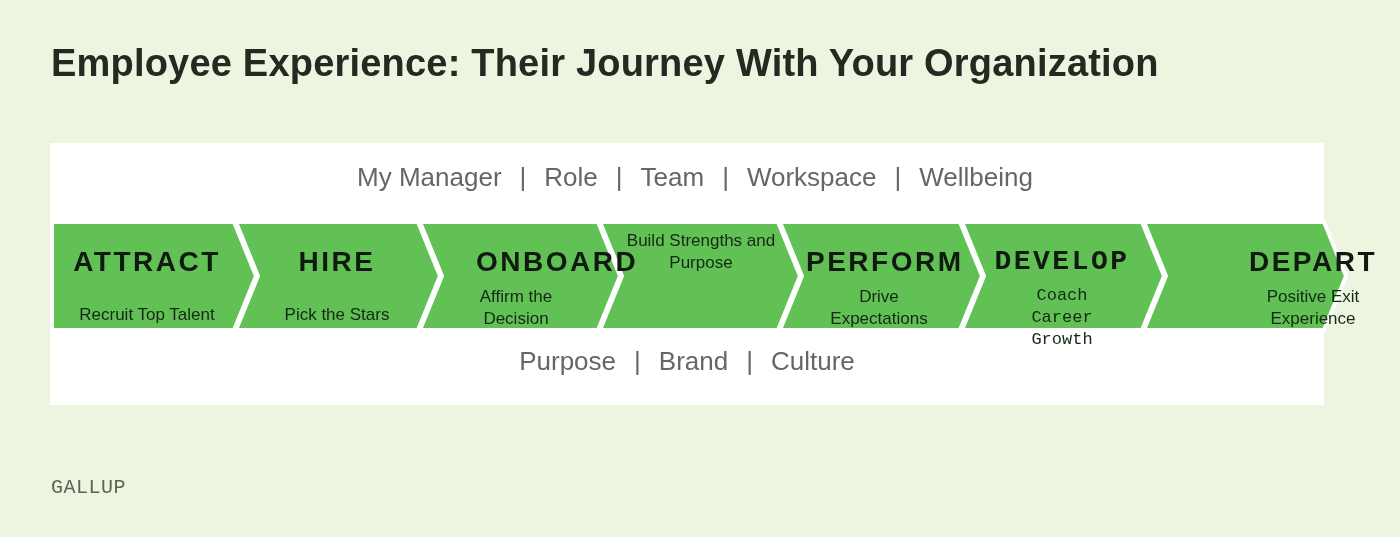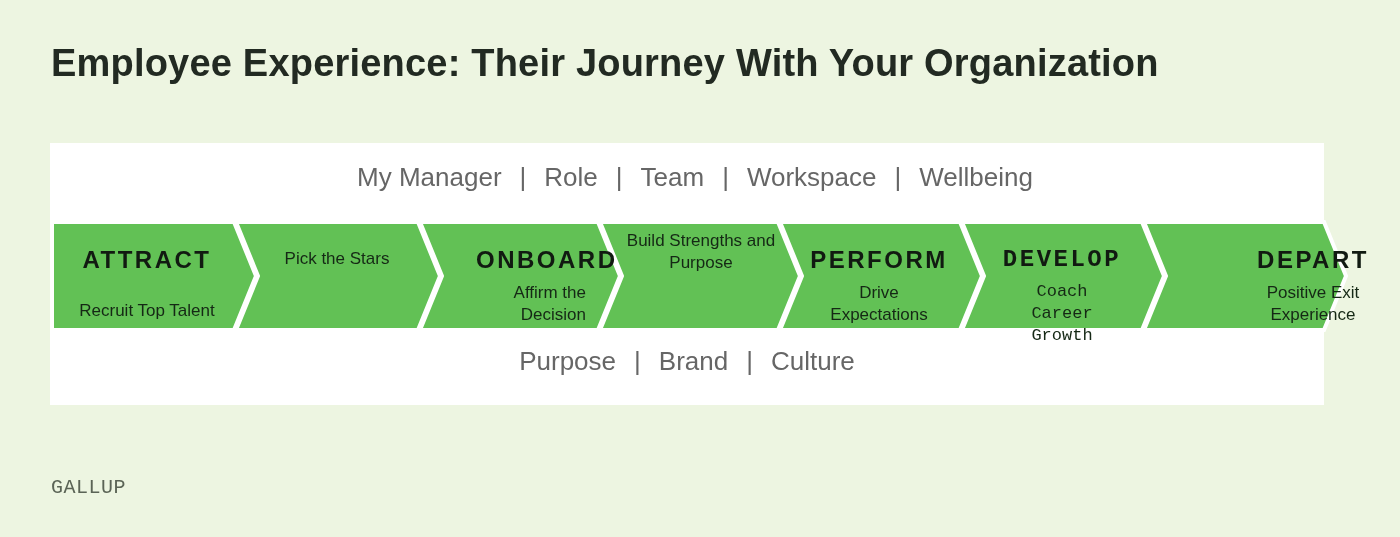--- a/index.html
+++ b/index.html
@@ -4,21 +4,21 @@
 <style>
   html,body{margin:0;padding:0;}
   body{width:1400px;height:537px;background:#edf5e1;position:relative;overflow:hidden;font-family:"Liberation Sans",sans-serif;}
   .title{position:absolute;left:51px;top:42px;font-size:38px;font-weight:bold;color:#222a22;letter-spacing:0.2px;white-space:nowrap;}
   .panel{position:absolute;left:50px;top:143px;width:1274px;height:262px;background:#ffffff;}
   .toprow{position:absolute;left:50px;top:162px;width:1274px;text-align:center;font-size:26px;color:#666666;white-space:nowrap;margin-left:8px;}
   .botrow{position:absolute;left:50px;top:346px;width:1274px;text-align:center;font-size:26px;color:#666666;white-space:nowrap;}
   .sep{margin:0 18px;color:#666;}
   svg.band{position:absolute;left:0;top:0;}
   .stage{position:absolute;top:222px;height:108px;text-align:center;}
-  .stage .name{font-size:24px;font-weight:bold;letter-spacing:2.5px;color:#111a11;margin-top:24px;}
+  .stage .name{font-size:28px;font-weight:bold;letter-spacing:2.5px;color:#111a11;margin-top:24px;}
   .stage .desc{font-size:17px;color:#152815;line-height:22px;margin-top:8px;}
   .stage .desc.one{margin-top:26px;}
   .footer{position:absolute;left:51px;top:476px;font-size:20px;color:#5b6456;letter-spacing:0.5px;font-family:Liberation Mono, monospace;}
 </style>
 </head>
 <body>
 
 <div class="title">Employee Experience: Their Journey With Your Organization</div>
 
 <div class="panel"></div>
@@ -37,23 +37,24 @@
     <polygon points="962,222 1142,222 1164,276 1142,330 962,330 984,276"></polygon>
     <polygon points="1144,222 1324,222 1346,276 1324,330 1144,330 1166,276"></polygon>
   </g>
 </svg>
 
 <div class="stage" style="left:52px;width:190px;">
   <div class="name">ATTRACT</div>
   <div class="desc one">Recruit Top Talent</div>
 </div>
 <div class="stage" style="left:252px;width:170px;">
+  <div class="name">HIRE</div>
   <div class="desc one">Pick the Stars</div>
 </div>
-<div class="stage" style="left:446px;width:140px;text-align:right;">
+<div class="stage" style="left:446px;width:140px;">
   <div class="name" style="padding-left:30px;width:140px;">ONBOARD</div>
   <div class="desc">Affirm the Decision</div>
 </div>
 <div class="stage" style="left:626px;width:150px;">
   <div class="desc">Build Strengths and Purpose</div>
 </div>
 <div class="stage" style="left:806px;width:146px;">
   <div class="name">PERFORM</div>
   <div class="desc" style="padding:0 22px;">Drive Expectations</div>
 </div>

